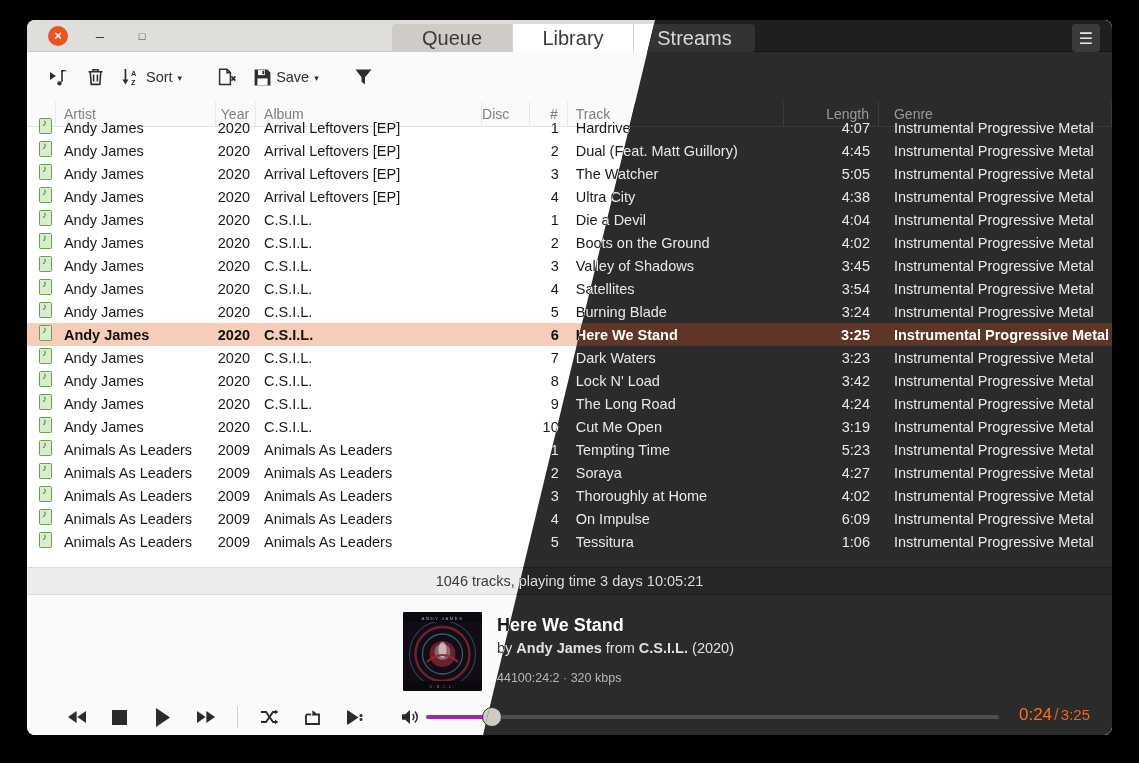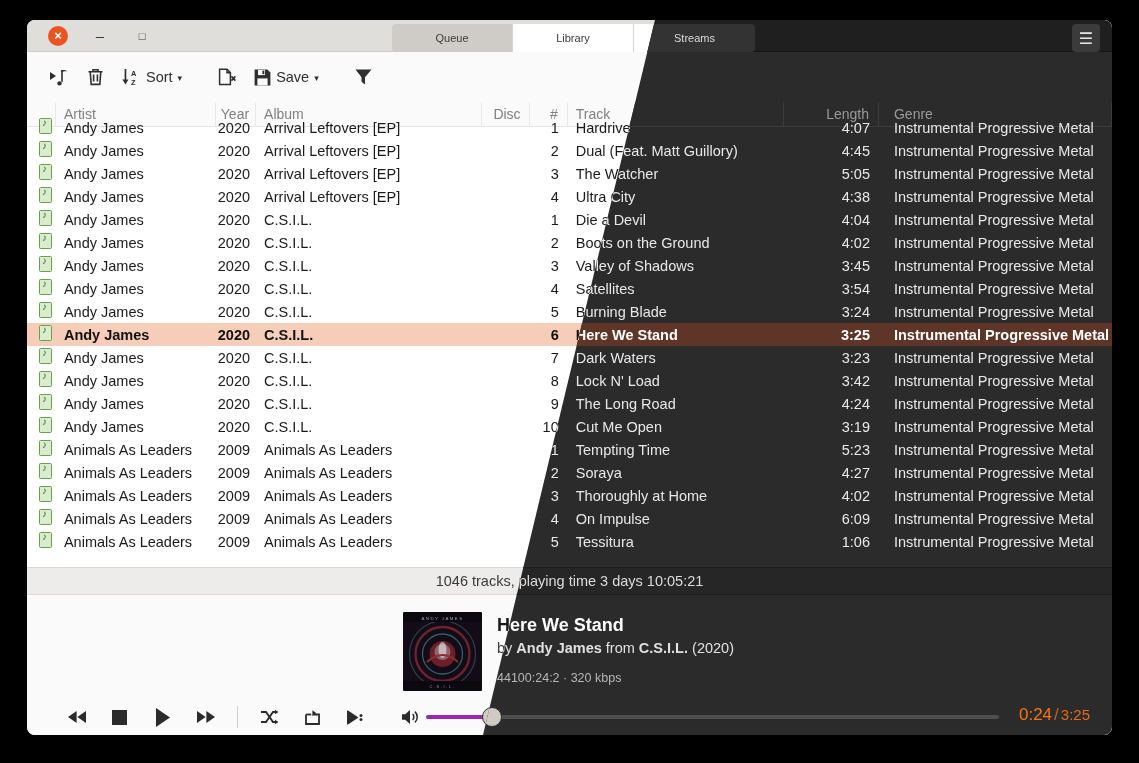--- a/index.html
+++ b/index.html
@@ -46,21 +46,21 @@
               font-size:13px; line-height:1; font-weight:bold; }
   .light .wbtn span.glyph { color:#3b3b3b; }
   .dark  .wbtn span.glyph { color:#c9c9c9; }
   .minglyph { font-size:15px; }
   .maxglyph { font-size:11px; }
 
   
   .tabs { position:absolute; left:365px; top:4px; height:28px; display:flex;
           border-radius:4px; overflow:hidden; }
   .tab { width:121px; height:28px; display:flex; align-items:center; justify-content:center;
-         font-size:11px; }
+         font-size:20px; }
   .light .tab { background:#fff; color:#3b3b3b; border-right:1px solid #d7d4d1; }
   .light .tab.active { background:#cfccc8; }
   .dark  .tab { background:#333333; color:#d9d9d9; border-right:1px solid #2a2a2a; }
   .dark  .tab.active { background:#444444; }
   .tab:last-child { border-right:none; }
 
   .menubtn { position:absolute; right:12px; top:4px; width:28px; height:28px;
              border-radius:4px; display:flex; align-items:center; justify-content:center; }
   .light .menubtn { background:#cfccc8; color:#333; }
   .dark  .menubtn { background:#3b3b3b; color:#e6e6e6; }
@@ -94,21 +94,21 @@
   .dark  .row { color:#e8e8e8; }
   .light .row.sel { background:#f6cdb8; color:#111; font-weight:bold; }
   .dark  .row.sel { background:#5e3526; color:#ffffff; font-weight:bold; }
   .cell { padding-left:8px; overflow:hidden; }
 
   
   .c-icon { width:30px; padding-left:12px; }
   .c-artist { width:170px; }
   .c-year { width:42px; text-align:right; padding-left:0; padding-right:6px; }
   .c-album { width:240px; }
-  .c-disc { width:50px; text-align:right; padding-left:0; padding-right:8px;}
+  .c-disc { width:50px; text-align:left; padding-left:0; padding-right:8px;}
   .c-num { width:40px; text-align:right; padding-left:0; padding-right:9px; }
   .c-track { width:230px; }
   .c-len { width:100px; text-align:right; padding-left:0; padding-right:9px;}
   .c-genre { width:240px;margin-left:7px; }
 
   .fileicon { width:13px; height:16px; border-radius:1.5px; position:relative;
               display:inline-block; }
   .light .fileicon { background:#d8edcb; border:1px solid #6b9e52; }
   .dark  .fileicon { background:#d8edcb; border:1px solid #6b9e52; }
   .fileicon::after { content:"\266A"; position:absolute; left:2px; top:-2px;

